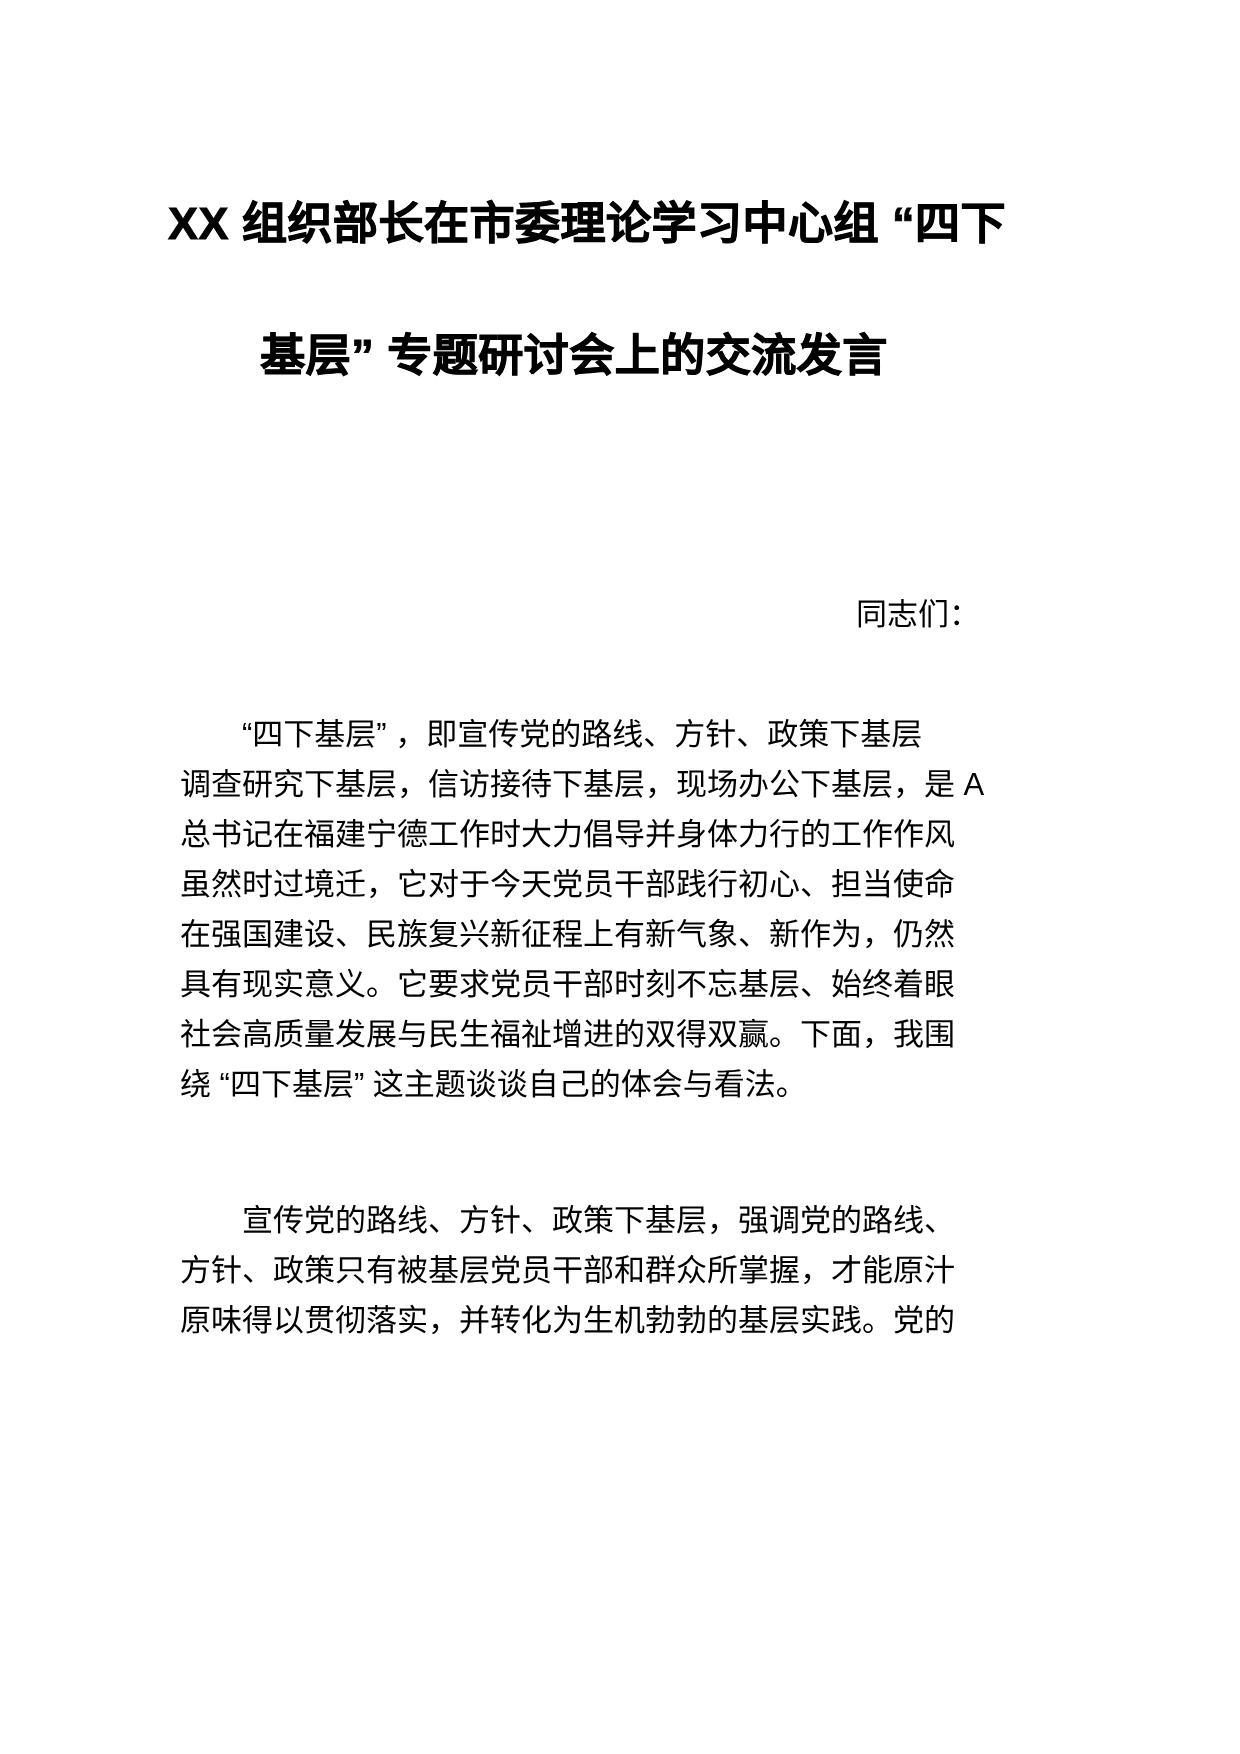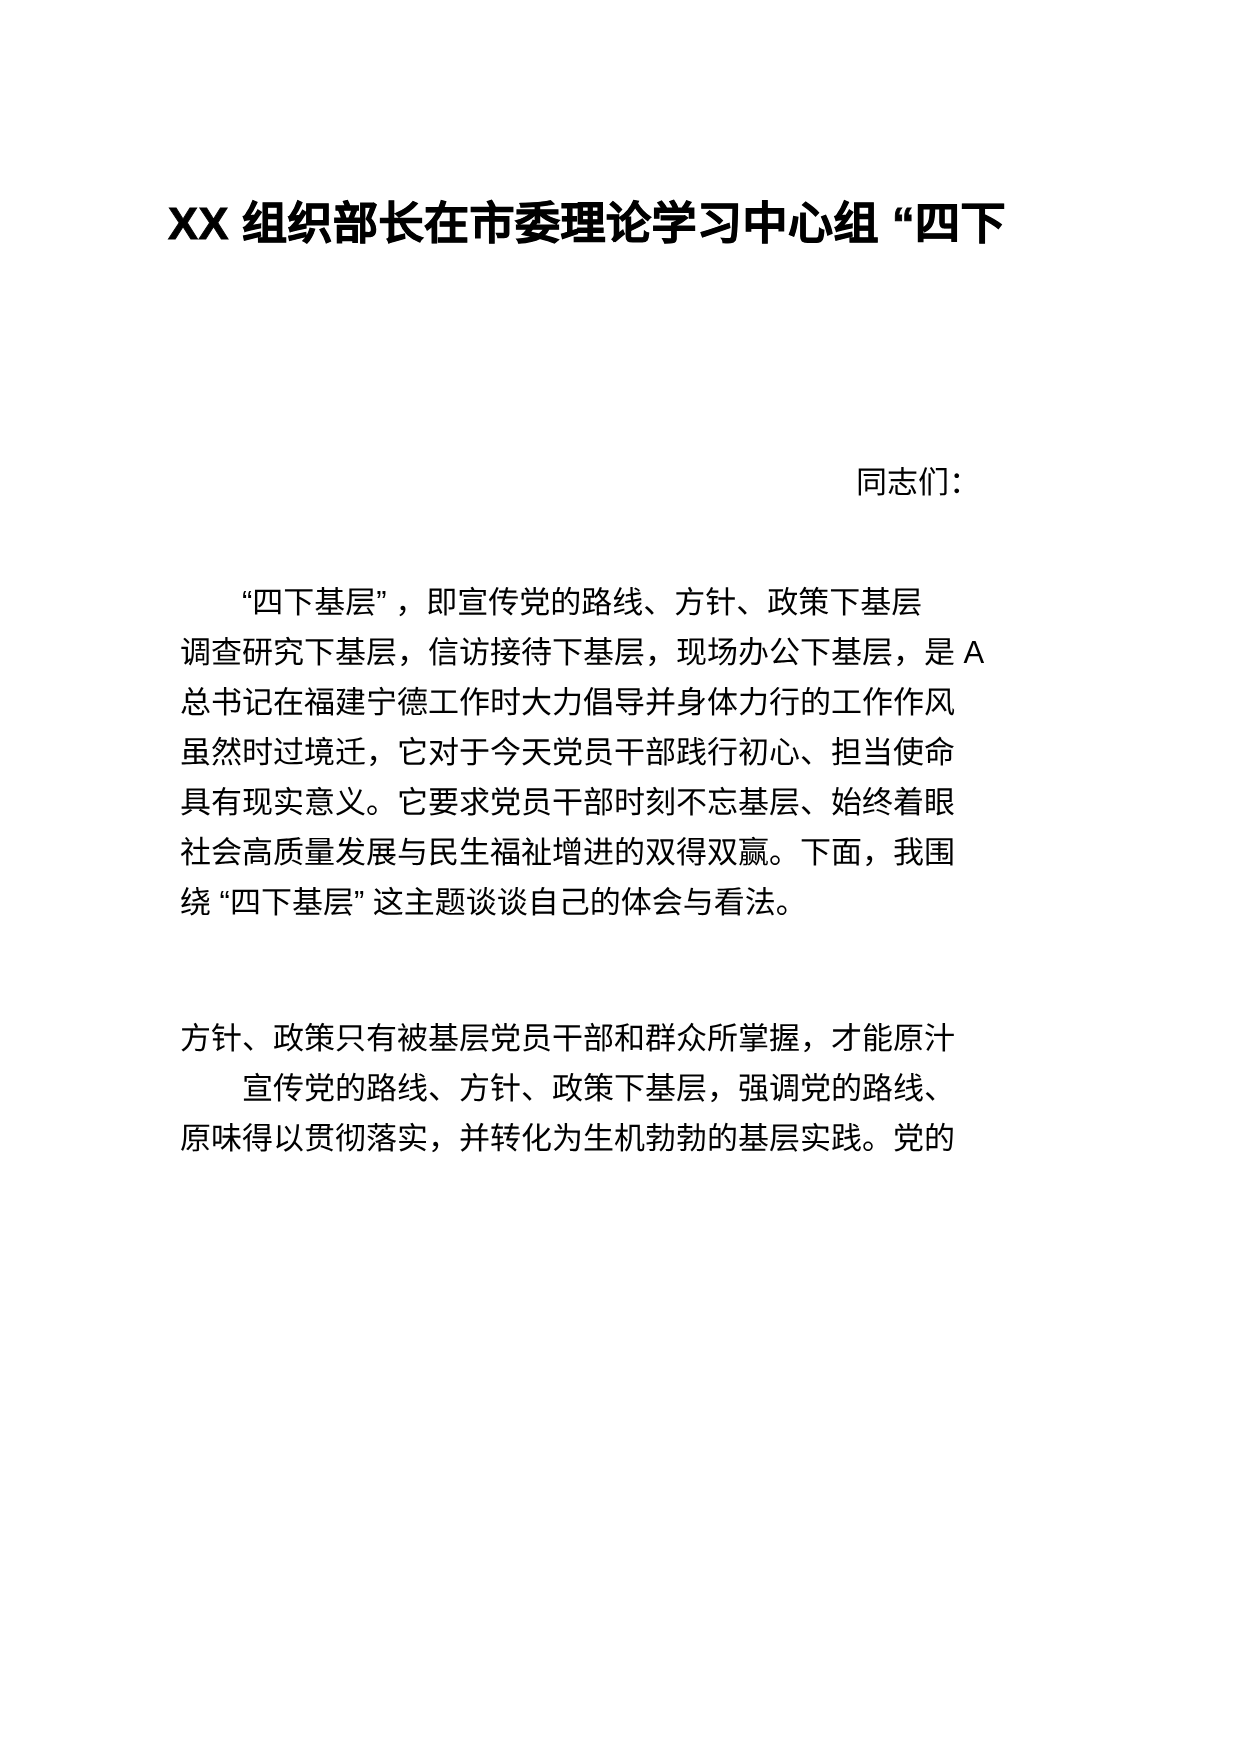--- a/index.html
+++ b/index.html
@@ -72,38 +72,40 @@
   .indent { display: inline-block; width: 62px; }
 </style>
 </head>
 <body>
 
 <div class="page">
   <div class="content">
 
     <h1 class="doc-title">
       <span class="title-line">XX 组织部长在市委理论学习中心组 “四下</span>
+      <span class="title-line">基层” 专题研讨会上的交流发言</span>
     </h1>
 
     <p class="salutation">同志们：</p>
 
     <div class="para-gap-1"></div>
 
     <p class="body-para">
       <span class="line"><span class="indent"></span><span>“四下基层” ，即宣传党的路线、方针、政策下基层</span></span>
       <span class="line">调查研究下基层，信访接待下基层，现场办公下基层，是 A</span>
       <span class="line">总书记在福建宁德工作时大力倡导并身体力行的工作作风</span>
       <span class="line">虽然时过境迁，它对于今天党员干部践行初心、担当使命</span>
+      <span class="line">在强国建设、民族复兴新征程上有新气象、新作为，仍然</span>
       <span class="line">具有现实意义。它要求党员干部时刻不忘基层、始终着眼</span>
       <span class="line">社会高质量发展与民生福祉增进的双得双赢。下面，我围</span>
       <span class="line">绕 “四下基层” 这主题谈谈自己的体会与看法。</span>
     </p>
 
     <div class="para-gap-2"></div>
 
     <p class="body-para">
+      <span class="line"><span class="indent"></span><span>宣传党的路线、方针、政策下基层，强调党的路线、</span></span>
       <span class="line">方针、政策只有被基层党员干部和群众所掌握，才能原汁</span>
-      <span class="line"><span class="indent"></span><span>宣传党的路线、方针、政策下基层，强调党的路线、</span></span>
       <span class="line">原味得以贯彻落实，并转化为生机勃勃的基层实践。党的</span>
     </p>
 
   </div>
 </div>
 
 </body></html>

